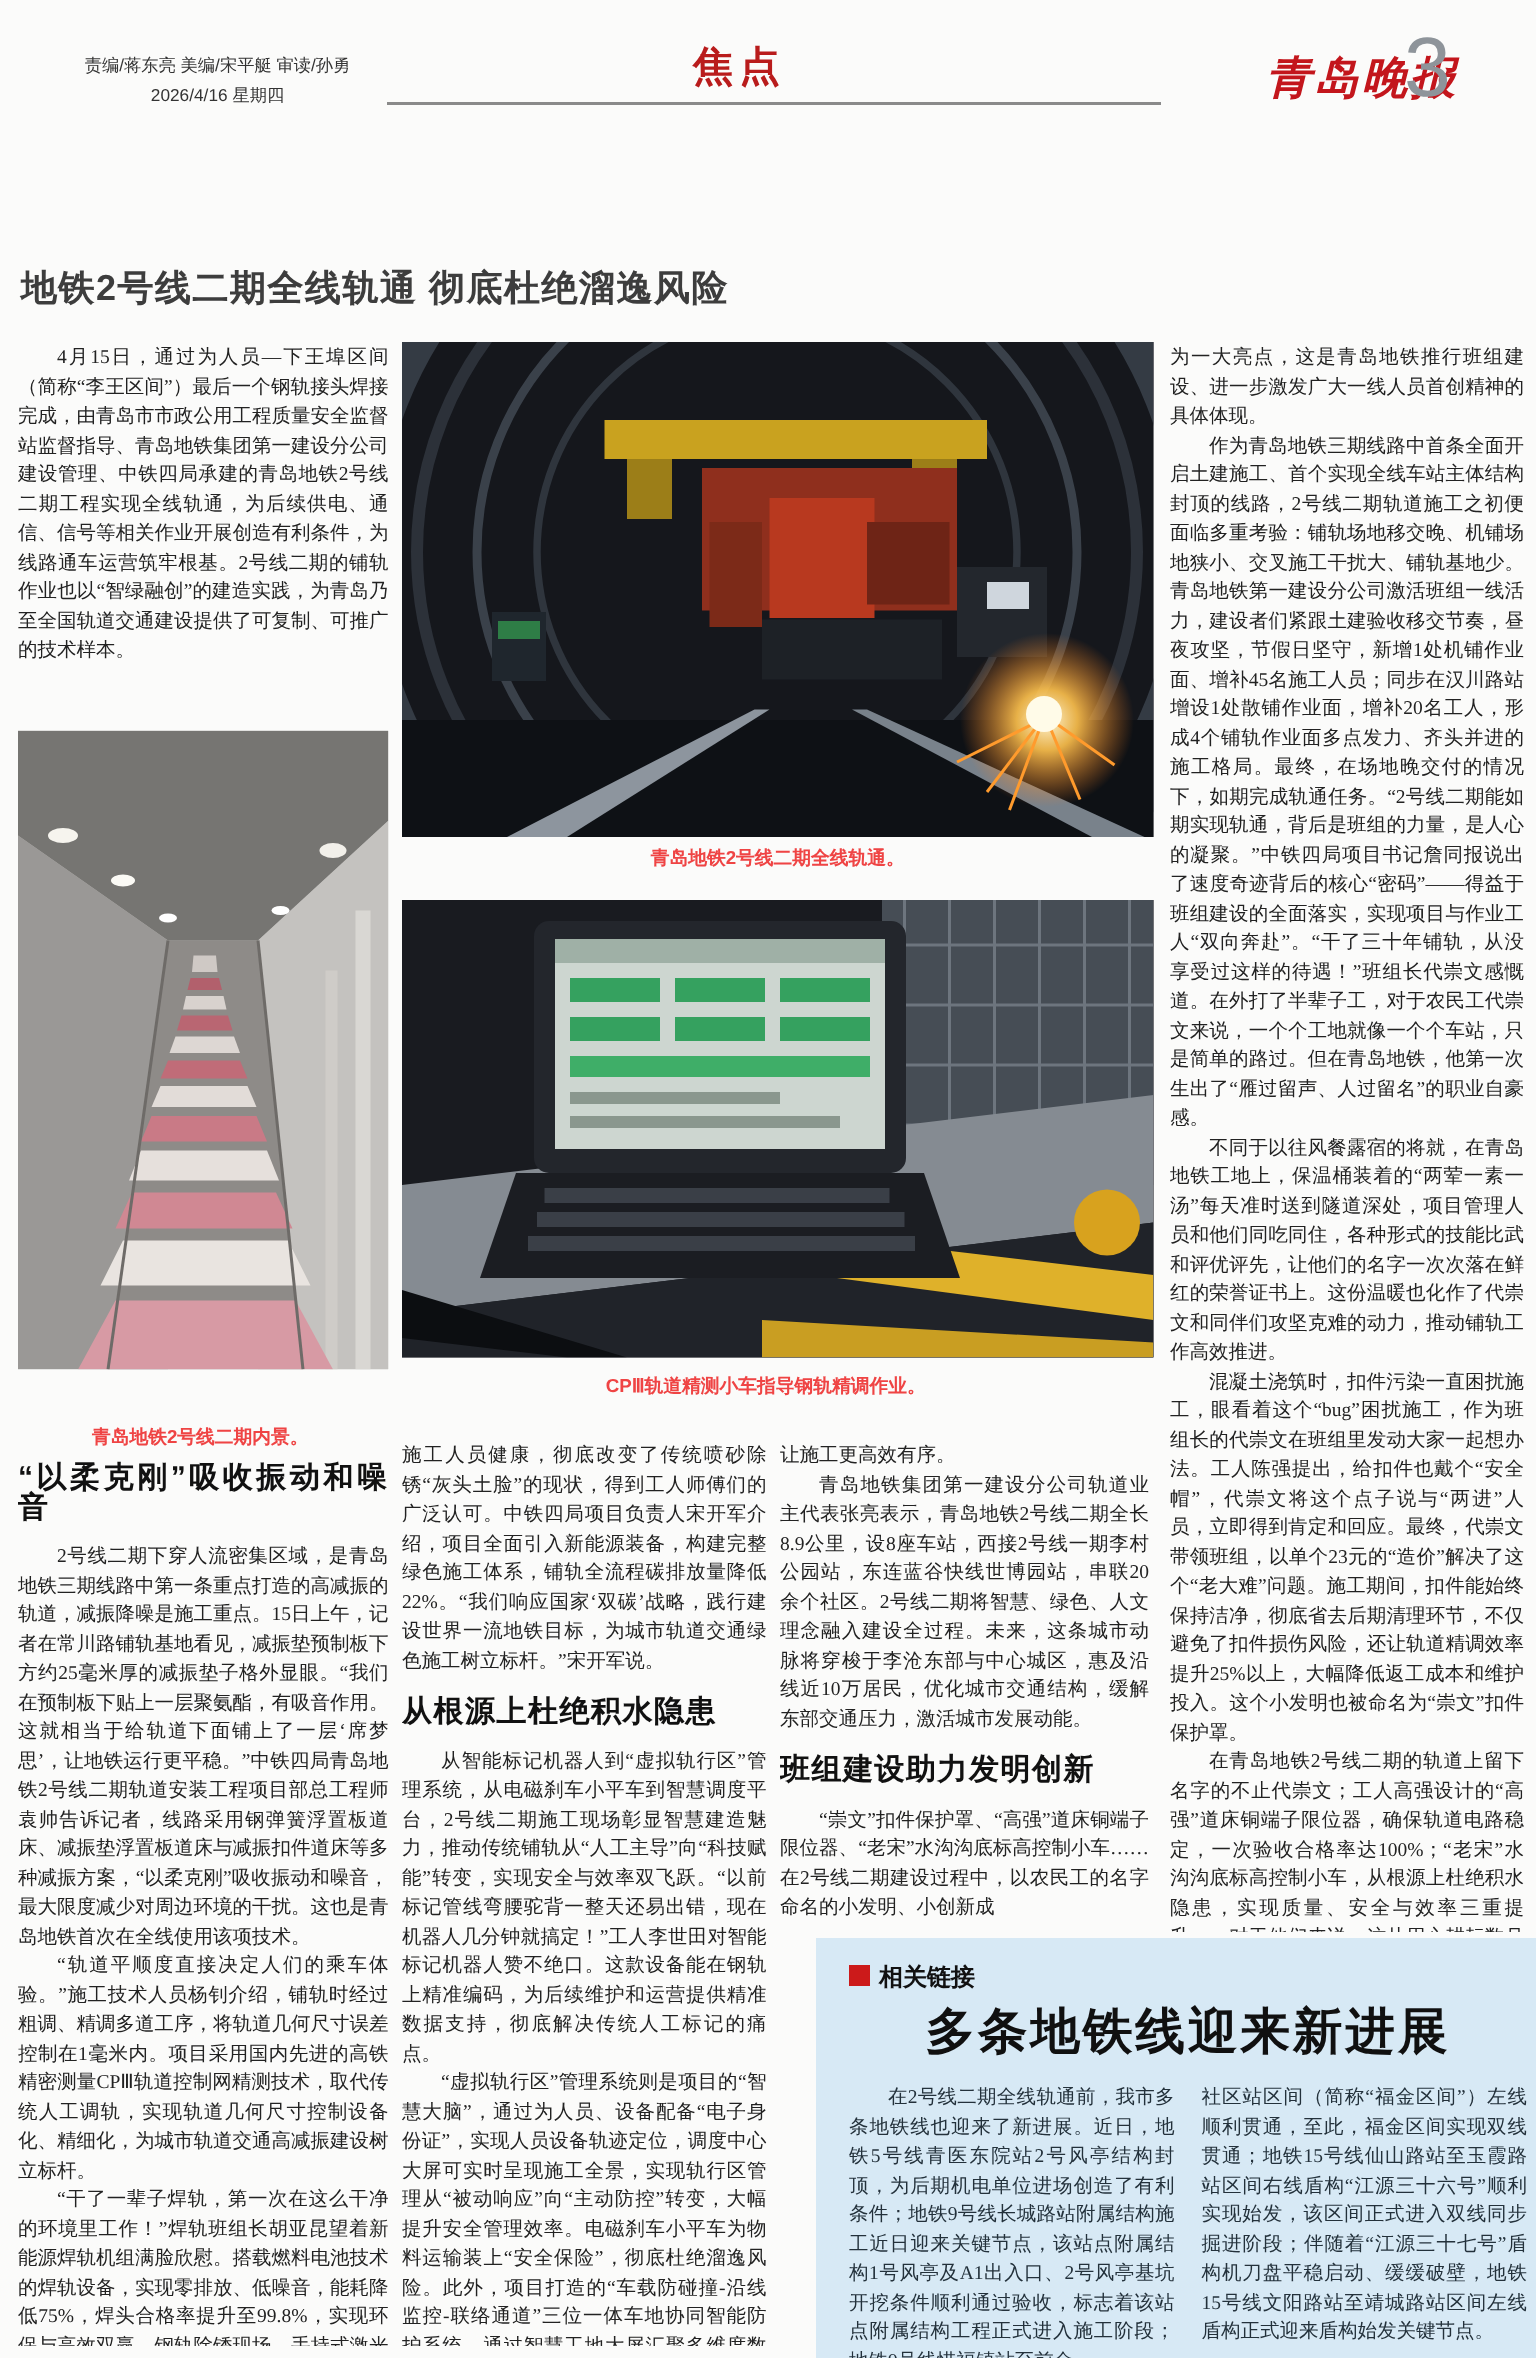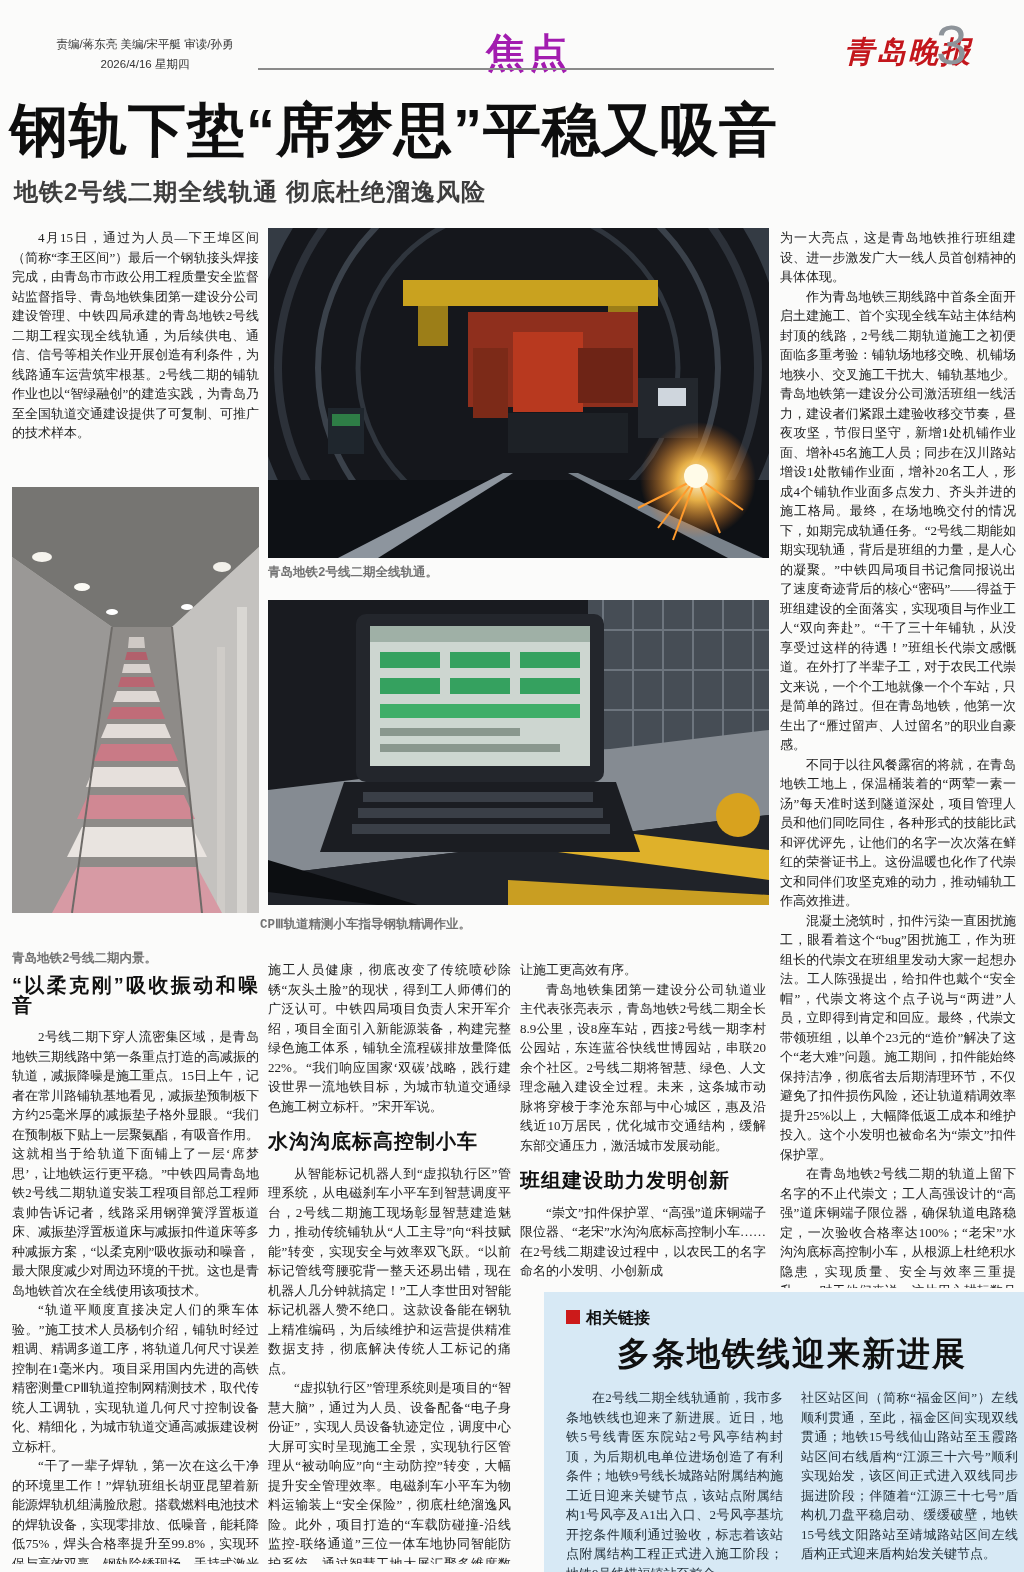--- a/index.html
+++ b/index.html
@@ -1,22 +1,22 @@
 <!DOCTYPE html>
 <html><head>
 <meta charset="utf-8">
 <style>
   html,body{margin:0;padding:0;background:#e8e8e6;}
   .page{position:relative;width:1024px;height:1572px;background:#fbfbfa;overflow:hidden;
         font-family:"Liberation Serif",serif;color:#222;}
   
   .ed-info{position:absolute;left:30px;top:34px;width:230px;text-align:center;
            font-family:"Liberation Sans",sans-serif;font-size:11.5px;color:#333;line-height:20px;}
-  .section-title{position:absolute;left:462px;top:26px;width:110px;text-align:right;
-           font-family:"Liberation Sans",sans-serif;font-size:39px;font-weight:900;color:#a21caf;letter-spacing:4px;}
+  .section-title{position:absolute;left:462px;top:26px;width:110px;text-align:left;
+           font-family:"Liberation Sans",sans-serif;font-size:27px;font-weight:900;color:#b91c1c;letter-spacing:4px;}
   .head-rule{position:absolute;left:258px;top:68px;width:516px;height:0;border-top:2px solid #8a8a8a;}
   .masthead{position:absolute;left:844px;top:32px;width:140px;font-size:30px;font-weight:bold;
            font-style:italic;color:#c3161c;font-family:"Liberation Serif",serif;letter-spacing:2px;}
   .pagenum{position:absolute;left:936px;top:12px;font-family:"Liberation Sans",sans-serif;
            font-size:56px;color:#8e949a;font-weight:400;}
   
   .headline{position:absolute;left:10px;top:92px;width:1004px;margin:0;
             font-family:"Liberation Sans",sans-serif;font-weight:900;font-size:58px;
             letter-spacing:1px;color:#0e0e0e;white-space:nowrap;}
   .subheadline{position:absolute;left:14px;top:176px;width:900px;margin:0;
@@ -31,22 +31,22 @@
   .col4{left:780px;width:236px;height:1060px;}
   h3.sec{font-family:"Liberation Sans",sans-serif;font-size:20px;font-weight:900;color:#111;
          margin:16px 0 12px 0;letter-spacing:1px;text-indent:0;}
   
   .photo{position:absolute;overflow:hidden;background:#15171c;}
   .photo svg{display:block;width:100%;height:100%;}
   .photo1{left:268px;top:228px;width:501px;height:330px;}
   .photo2{left:268px;top:600px;width:501px;height:305px;}
   .photo3{position:absolute;left:12px;top:487px;width:247px;height:426px;overflow:hidden;}
   .photo3 svg{display:block;width:100%;height:100%;}
-  .caption{position:absolute;font-family:Liberation Mono, monospace;font-weight:700;
-           font-size:12.5px;color:#737373;text-align:left;}
+  .caption{position:absolute;font-family:Liberation Sans, sans-serif;font-weight:700;
+           font-size:12.5px;color:#ef4444;text-align:center;}
   .cap1{left:268px;top:564px;width:501px;}
   .cap2{left:260px;top:916px;width:501px;}
   .cap3{left:12px;top:918px;width:243px;margin-top:32px;}
   
   .related{position:absolute;left:544px;top:1292px;width:496px;height:280px;background:#d7e9f5;overflow:hidden;}
   .rel-label{position:absolute;left:22px;top:16px;font-family:"Liberation Sans",sans-serif;
              font-weight:900;font-size:16px;color:#111;}
   .rel-label .sq{display:inline-block;width:14px;height:14px;background:#cc1a1a;margin-right:6px;vertical-align:-1px;}
   .rel-title{position:absolute;left:0;top:40px;width:100%;text-align:center;margin:0;
              font-family:"Liberation Sans",sans-serif;font-weight:900;font-size:33px;color:#101010;letter-spacing:2px;}
@@ -61,21 +61,20 @@
 
   <div class="ed-info">
     <div>责编/蒋东亮 美编/宋平艇 审读/孙勇</div>
     <div>2026/4/16 星期四</div>
   </div>
   <div class="section-title">焦点</div>
   <div class="head-rule"></div>
   <div class="masthead">青岛晚报</div>
   <div class="pagenum">3</div>
 
-  <h1 class="headline">钢轨下垫“席梦思”平稳又吸音</h1>
   <h2 class="subheadline">地铁2号线二期全线轨通 彻底杜绝溜逸风险</h2>
 
   <div class="col col1">
     <p>4月15日，通过为人员—下王埠区间（简称“李王区间”）最后一个钢轨接头焊接完成，由青岛市市政公用工程质量安全监督站监督指导、青岛地铁集团第一建设分公司建设管理、中铁四局承建的青岛地铁2号线二期工程实现全线轨通，为后续供电、通信、信号等相关作业开展创造有利条件，为线路通车运营筑牢根基。2号线二期的铺轨作业也以“智绿融创”的建造实践，为青岛乃至全国轨道交通建设提供了可复制、可推广的技术样本。</p>
   </div>
 
   <div class="photo3">
     <svg viewBox="0 0 247 426" preserveAspectRatio="none">
       <rect width="247" height="426" fill="#aeadaa"></rect>
       <polygon points="0,0 247,0 247,60 160,140 100,140 0,70" fill="#767572"></polygon>
@@ -197,21 +196,21 @@
         <rect x="84" y="224" width="258" height="10"></rect>
       </g>
       <polygon points="0,260 150,305 110,305 0,292" fill="#0c0e11"></polygon>
       <circle cx="470" cy="215" r="22" fill="#d8a21e"></circle>
     </svg>
   </div>
   <div class="caption cap2">CPⅢ轨道精测小车指导钢轨精调作业。</div>
 
   <div class="col col2">
     <p class="cont">施工人员健康，彻底改变了传统喷砂除锈“灰头土脸”的现状，得到工人师傅们的广泛认可。中铁四局项目负责人宋开军介绍，项目全面引入新能源装备，构建完整绿色施工体系，铺轨全流程碳排放量降低22%。“我们响应国家‘双碳’战略，践行建设世界一流地铁目标，为城市轨道交通绿色施工树立标杆。”宋开军说。</p>
-    <h3 class="sec">水沟沟底标高控制小车</h3>
+    <h3 class="sec">从根源上杜绝积水隐患</h3>
     <p>从智能标记机器人到“虚拟轨行区”管理系统，从电磁刹车小平车到智慧调度平台，2号线二期施工现场彰显智慧建造魅力，推动传统铺轨从“人工主导”向“科技赋能”转变，实现安全与效率双飞跃。“以前标记管线弯腰驼背一整天还易出错，现在机器人几分钟就搞定！”工人李世田对智能标记机器人赞不绝口。这款设备能在钢轨上精准编码，为后续维护和运营提供精准数据支持，彻底解决传统人工标记的痛点。</p>
     <p>“虚拟轨行区”管理系统则是项目的“智慧大脑”，通过为人员、设备配备“电子身份证”，实现人员设备轨迹定位，调度中心大屏可实时呈现施工全景，实现轨行区管理从“被动响应”向“主动防控”转变，大幅提升安全管理效率。电磁刹车小平车为物料运输装上“安全保险”，彻底杜绝溜逸风险。此外，项目打造的“车载防碰撞-沿线监控-联络通道”三位一体车地协同智能防护系统，通过智慧工地大屏汇聚多维度数据，实现“现场+后台”远程管控，</p>
   </div>
 
   <div class="col col3">
     <p class="cont">让施工更高效有序。</p>
     <p>青岛地铁集团第一建设分公司轨道业主代表张亮表示，青岛地铁2号线二期全长8.9公里，设8座车站，西接2号线一期李村公园站，东连蓝谷快线世博园站，串联20余个社区。2号线二期将智慧、绿色、人文理念融入建设全过程。未来，这条城市动脉将穿梭于李沧东部与中心城区，惠及沿线近10万居民，优化城市交通结构，缓解东部交通压力，激活城市发展动能。</p>
     <h3 class="sec">班组建设助力发明创新</h3>
     <p>“崇文”扣件保护罩、“高强”道床铜端子限位器、“老宋”水沟沟底标高控制小车……在2号线二期建设过程中，以农民工的名字命名的小发明、小创新成</p>
   </div>

